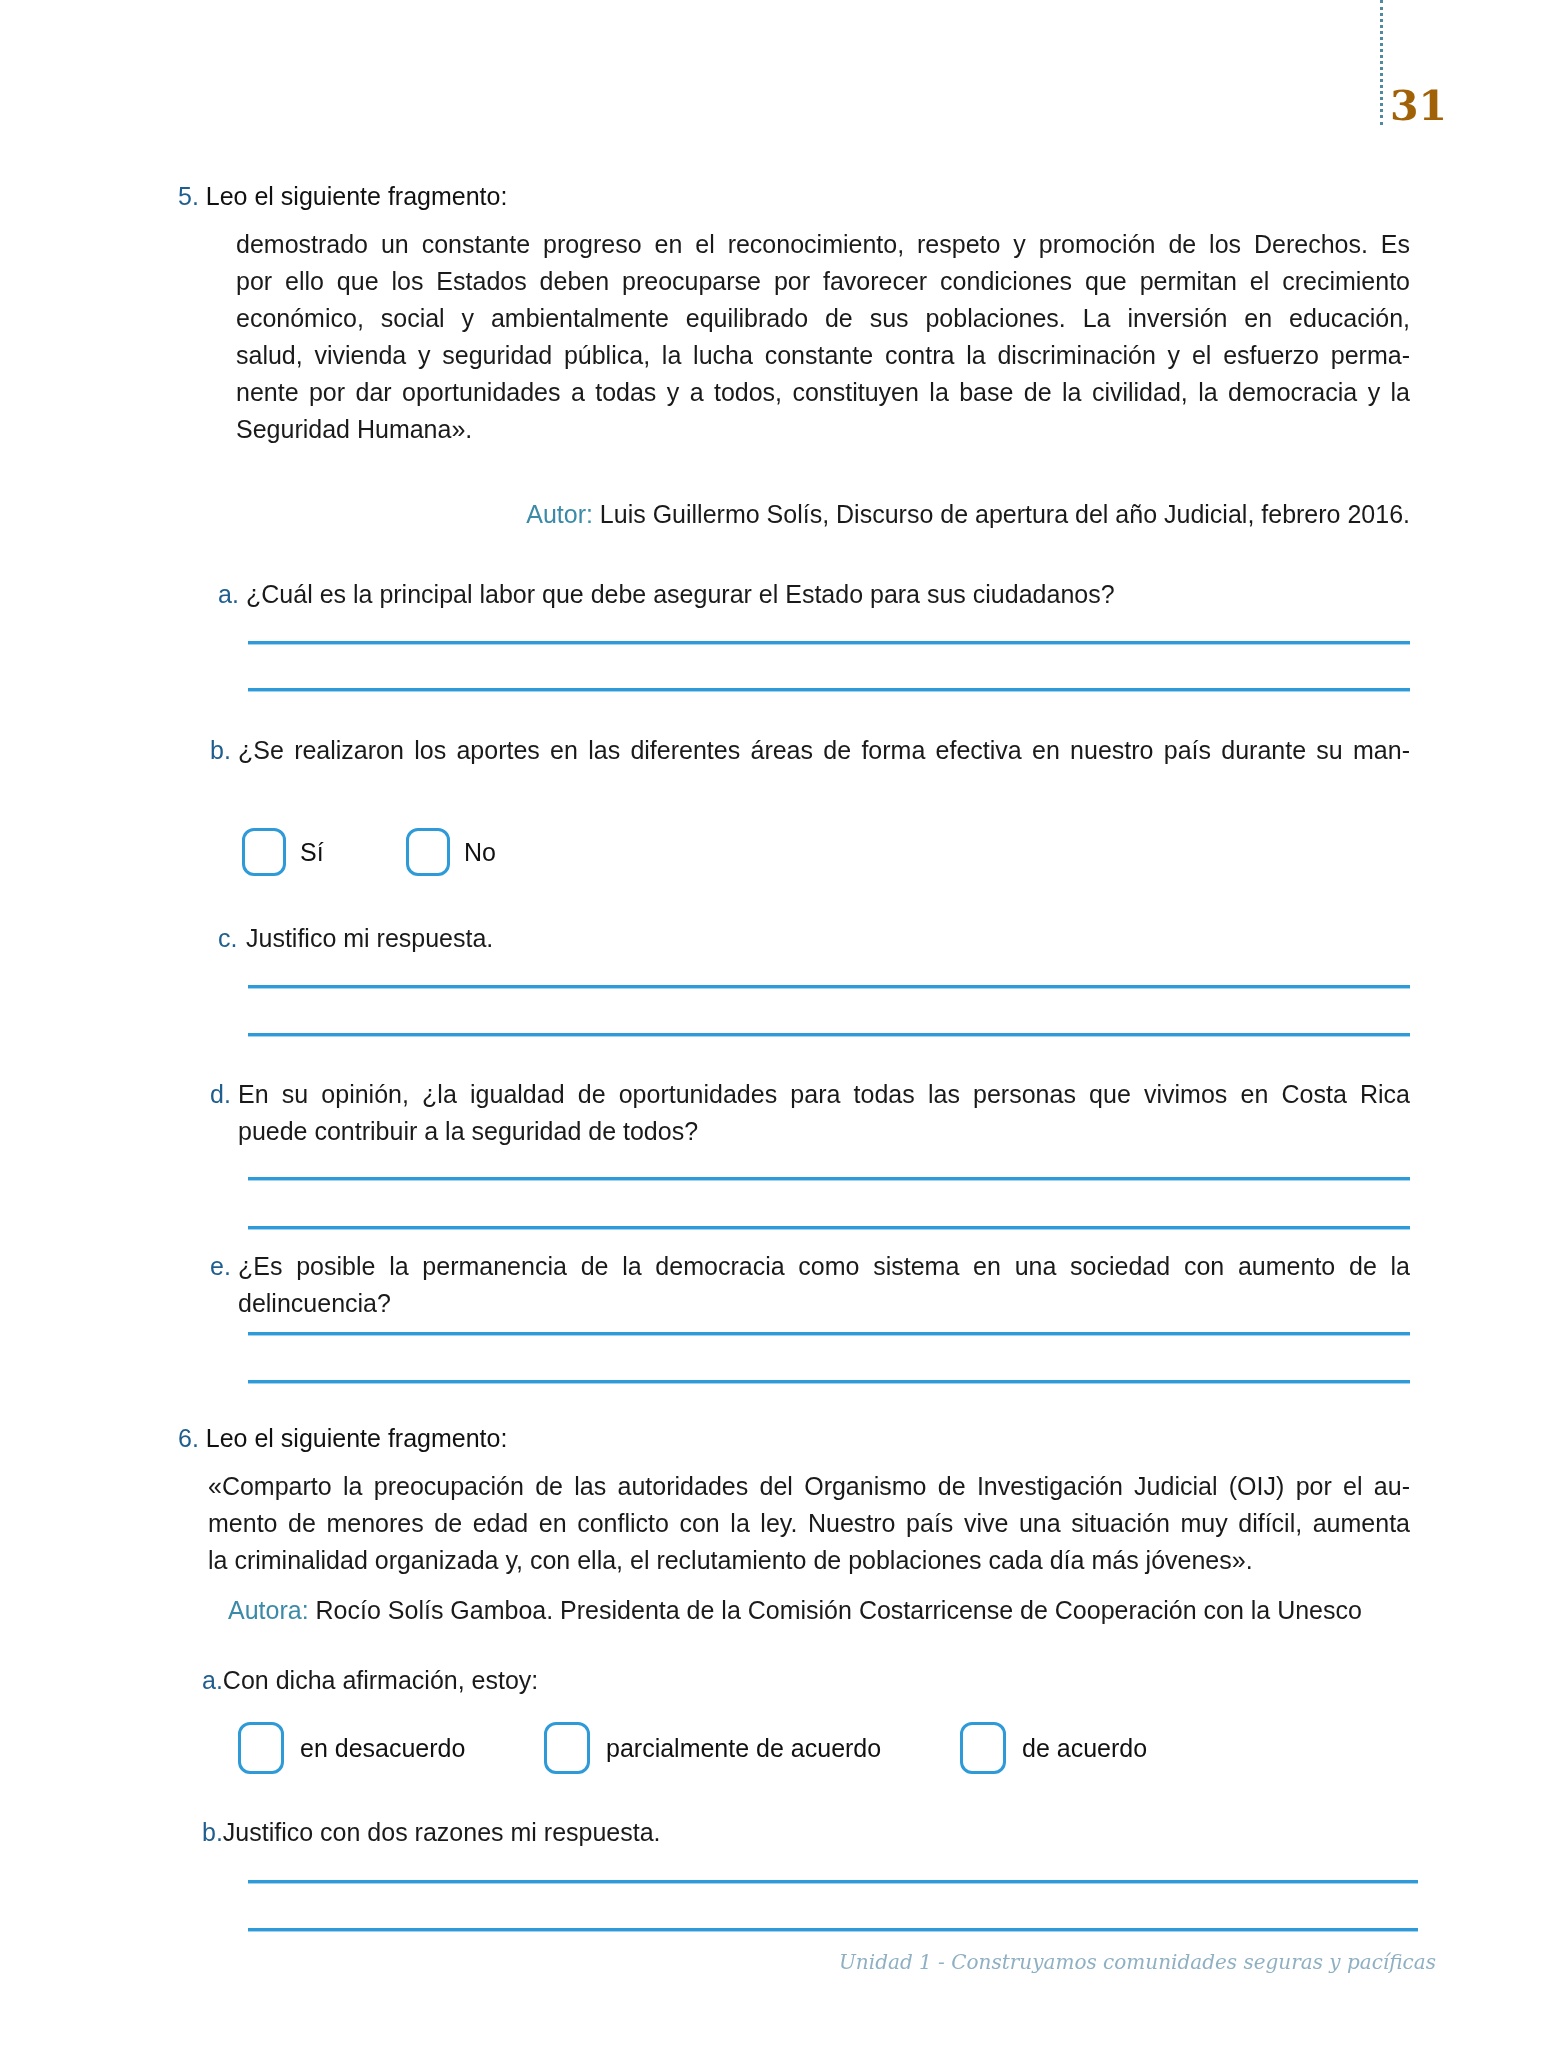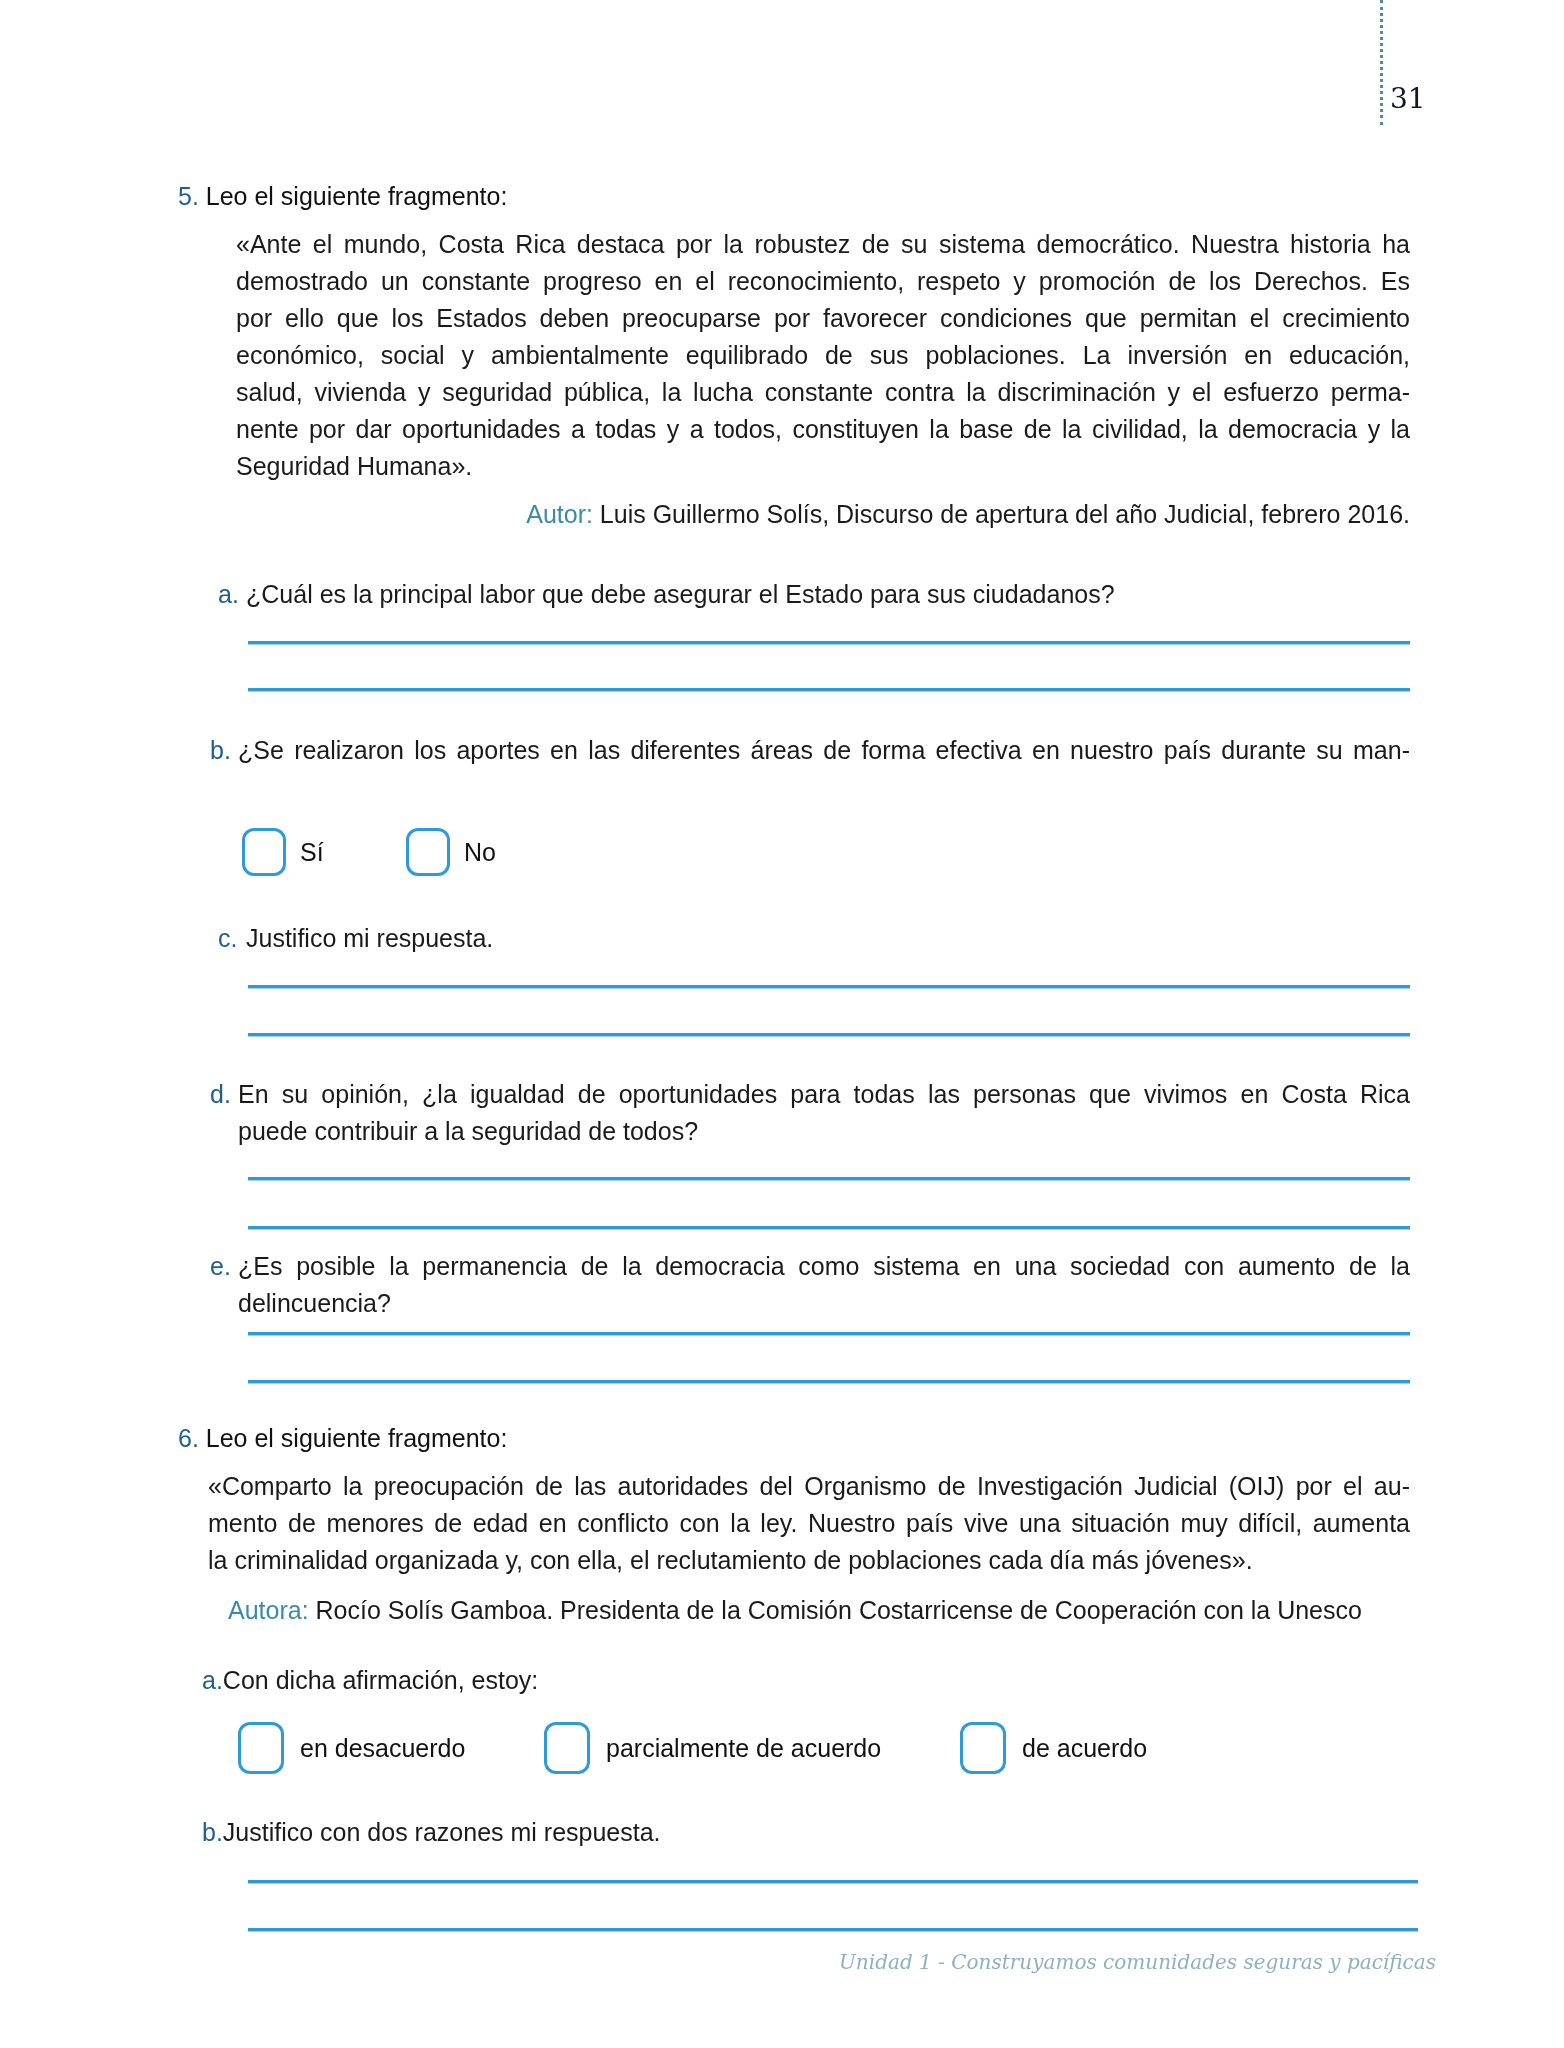--- a/index.html
+++ b/index.html
@@ -1,21 +1,21 @@
 <!DOCTYPE html>
 <html><head>
 <meta charset="utf-8">
 <style>
   html, body { margin: 0; padding: 0; background: #ffffff; }
   body { width: 1564px; height: 2048px; position: relative; overflow: hidden;
          font-family: "Liberation Sans", sans-serif; color: #1a1a1a; }
   .dotted-rule { position: absolute; left: 1380px; top: 0; height: 125px; width: 0;
                  border-left: 3px dotted #4f8aa0; }
   .page-number { position: absolute; left: 1390px; top: 82px; font-family: "DejaVu Serif", serif;
-                 font-weight: normal; font-size: 28px; color: #0f172a; }
+                 font-weight: bold; font-size: 41px; color: #a16207; }
   .num { color: #1f5f8f; }
   .lbl { color: #1f5f8f; }
   .heading { position: absolute; font-size: 25px; font-weight: normal; color: #111; }
   .para { position: absolute; font-size: 25px; line-height: 37px; text-align: justify; color: #1a1a1a; }
   .para .line { display: block; text-align: justify; text-align-last: justify; white-space: nowrap; }
   .para .line.last { text-align-last: left; }
   .author { position: absolute; font-size: 25px; color: #1a1a1a; white-space: nowrap; }
   .author .key { color: #3b8aa8; font-weight: normal; }
   .q { position: absolute; font-size: 25px; line-height: 37px; color: #1a1a1a; }
   .q .lbl { position: absolute; left: -28px; }
@@ -30,21 +30,20 @@
 
 <div class="dotted-rule"></div>
 <div class="page-number">31</div>
 
 <div class="heading" style="left:178px; top:182px;">
   <span class="num">5.</span>
   <span>Leo el siguiente fragmento:</span>
 </div>
 
 <div class="para" style="left:236px; top:226px; width:1174px;">
-  <span class="line">«Ante el mundo, Costa Rica destaca por la robustez de su sistema democrático. Nuestra historia ha</span>
   <span class="line">demostrado un constante progreso en el reconocimiento, respeto y promoción de los Derechos. Es</span>
   <span class="line">por ello que los Estados deben preocuparse por favorecer condiciones que permitan el crecimiento</span>
   <span class="line">económico, social y ambientalmente equilibrado de sus poblaciones. La inversión en educación,</span>
   <span class="line">salud, vivienda y seguridad pública, la lucha constante contra la discriminación y el esfuerzo perma-</span>
   <span class="line">nente por dar oportunidades a todas y a todos, constituyen la base de la civilidad, la democracia y la</span>
   <span class="line last">Seguridad Humana».</span>
 </div>
 
 <div class="author" style="right:154px; top:500px;">
   <span class="key">Autor:</span><span> Luis Guillermo Solís, Discurso de apertura del año Judicial, febrero 2016.</span>

